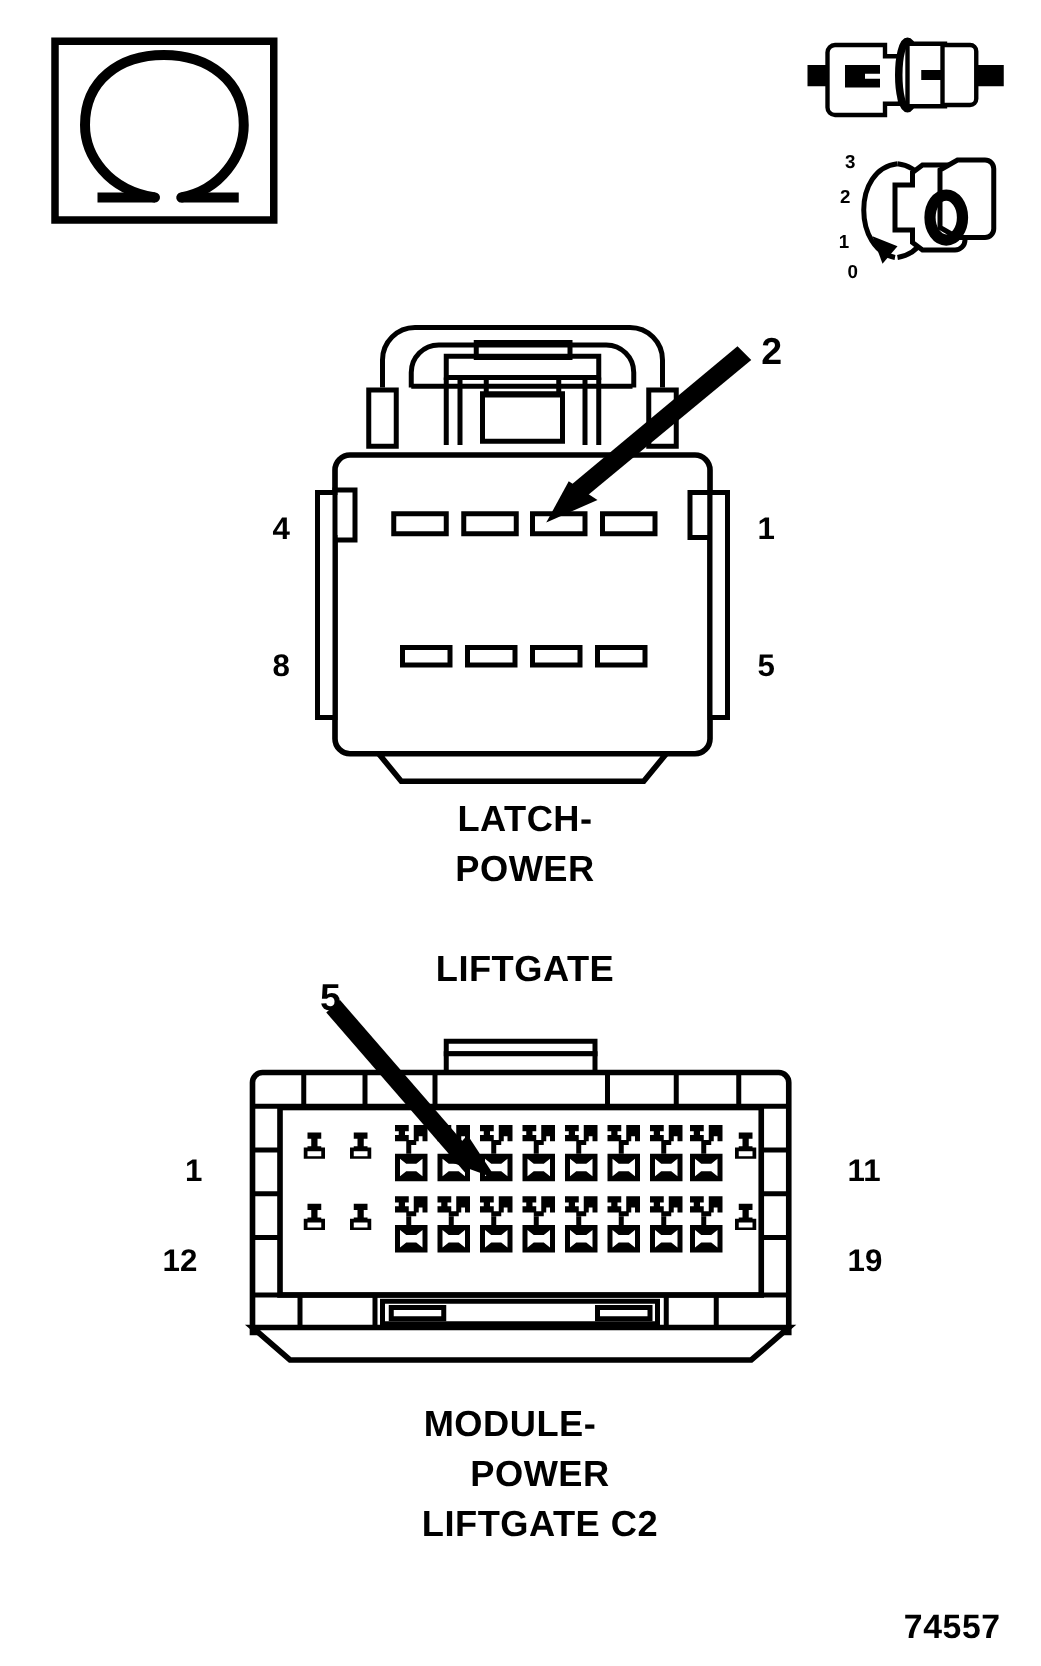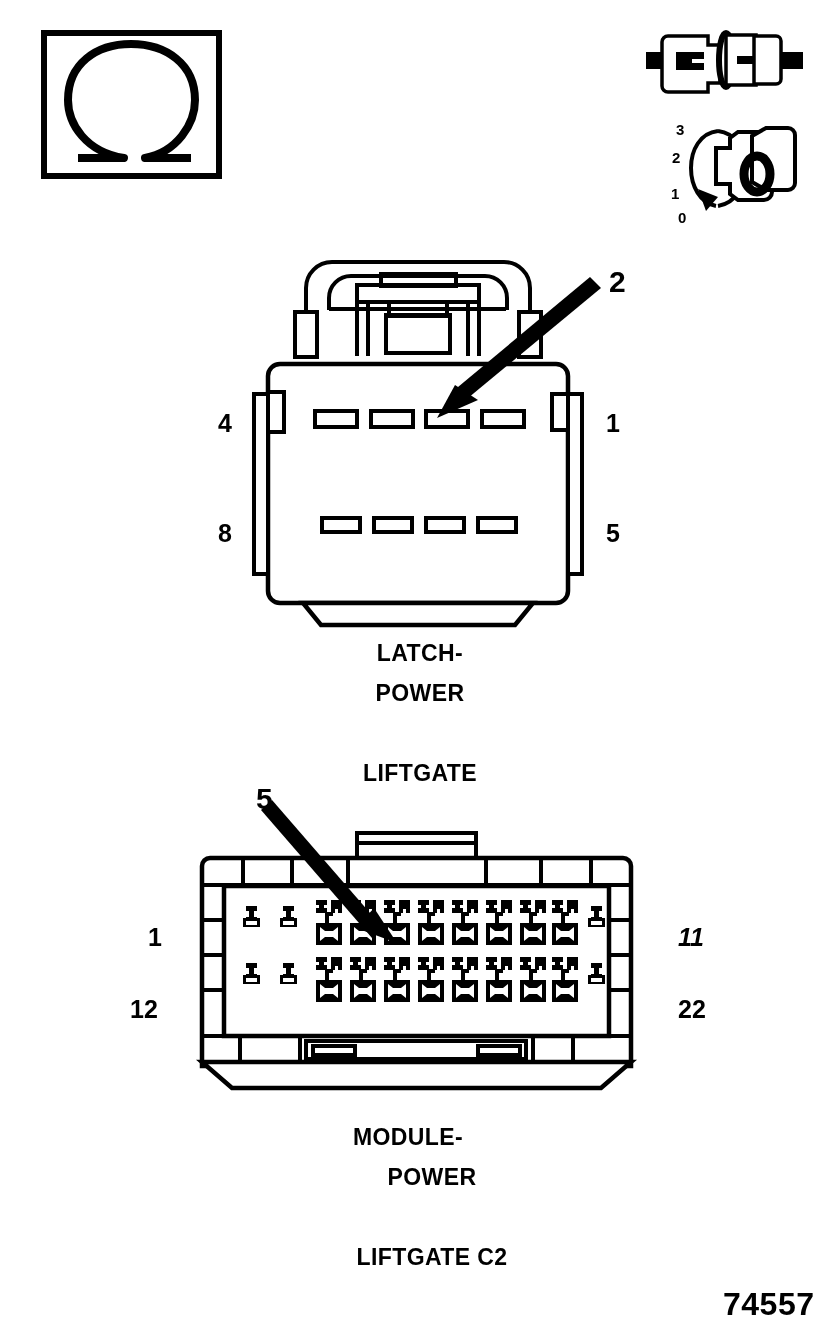--- a/index.html
+++ b/index.html
@@ -33,23 +33,23 @@
     position: absolute;
     font-family: "Liberation Sans", sans-serif;
     font-weight: bold;
     color: #000;
     white-space: nowrap;
     line-height: 1;
   }
   .pin-bold { font-size: 25px; font-weight: bold; }
   .pin-reg  { font-size: 25px; font-weight: bold; }
   .callout  { font-size: 30px; font-weight: bold; }
-  .caption  { font-size: 23px; font-weight: bold; letter-spacing: 0.4px; }
+  .caption  { font-size: 29px; font-weight: bold; letter-spacing: 0.4px; }
   .dialnum  { font-size: 15px; font-weight: bold; }
-  .partnum  { font-size: 32px; font-weight: bold; letter-spacing: 0.5px; }
+  .partnum  { font-size: 27px; font-weight: bold; letter-spacing: 0.5px; }
   .center-cap { text-align: center; transform: translateX(-50%); }
 </style>
 </head>
 <body>
 
 <div class="page">
 
   <svg class="layer" viewBox="0 0 833 1333">
     <defs>
       <g id="cav-big">
@@ -222,22 +222,22 @@
   <div class="lbl pin-bold" style="left:606px; top:521px;">5</div>
 
   <div class="lbl caption center-cap" style="left:420px; top:642px;">LATCH-</div>
   <div class="lbl caption center-cap" style="left:420px; top:682px;">POWER</div>
   <div class="lbl caption center-cap" style="left:420px; top:722px;margin-top:40px;">LIFTGATE</div>
 
   <div class="lbl callout" style="left:256px; top:784px;">5</div>
 
   <div class="lbl pin-reg" style="left:148px; top:925px;">1</div>
   <div class="lbl pin-reg" style="left:130px; top:997px;">12</div>
-  <div class="lbl pin-reg" style="left:678px; top:925px;font-style:italic;">11</div>
-  <div class="lbl pin-reg" style="left:678px; top:997px;">22</div>
+  <div class="lbl pin-reg" style="left:678px; top:925px;">11</div>
+  <div class="lbl pin-reg" style="left:678px; top:997px;">19</div>
 
   <div class="lbl caption center-cap" style="left:408px; top:1126px;">MODULE-</div>
   <div class="lbl caption center-cap" style="left:432px; top:1166px;">POWER</div>
-  <div class="lbl caption center-cap" style="left:432px; top:1206px;margin-top:40px;">LIFTGATE C2</div>
+  <div class="lbl caption center-cap" style="left:432px; top:1206px;">LIFTGATE C2</div>
 
   <div class="lbl partnum" style="left:723px; top:1288px;">74557</div>
 
 </div>
 
 </body></html>

